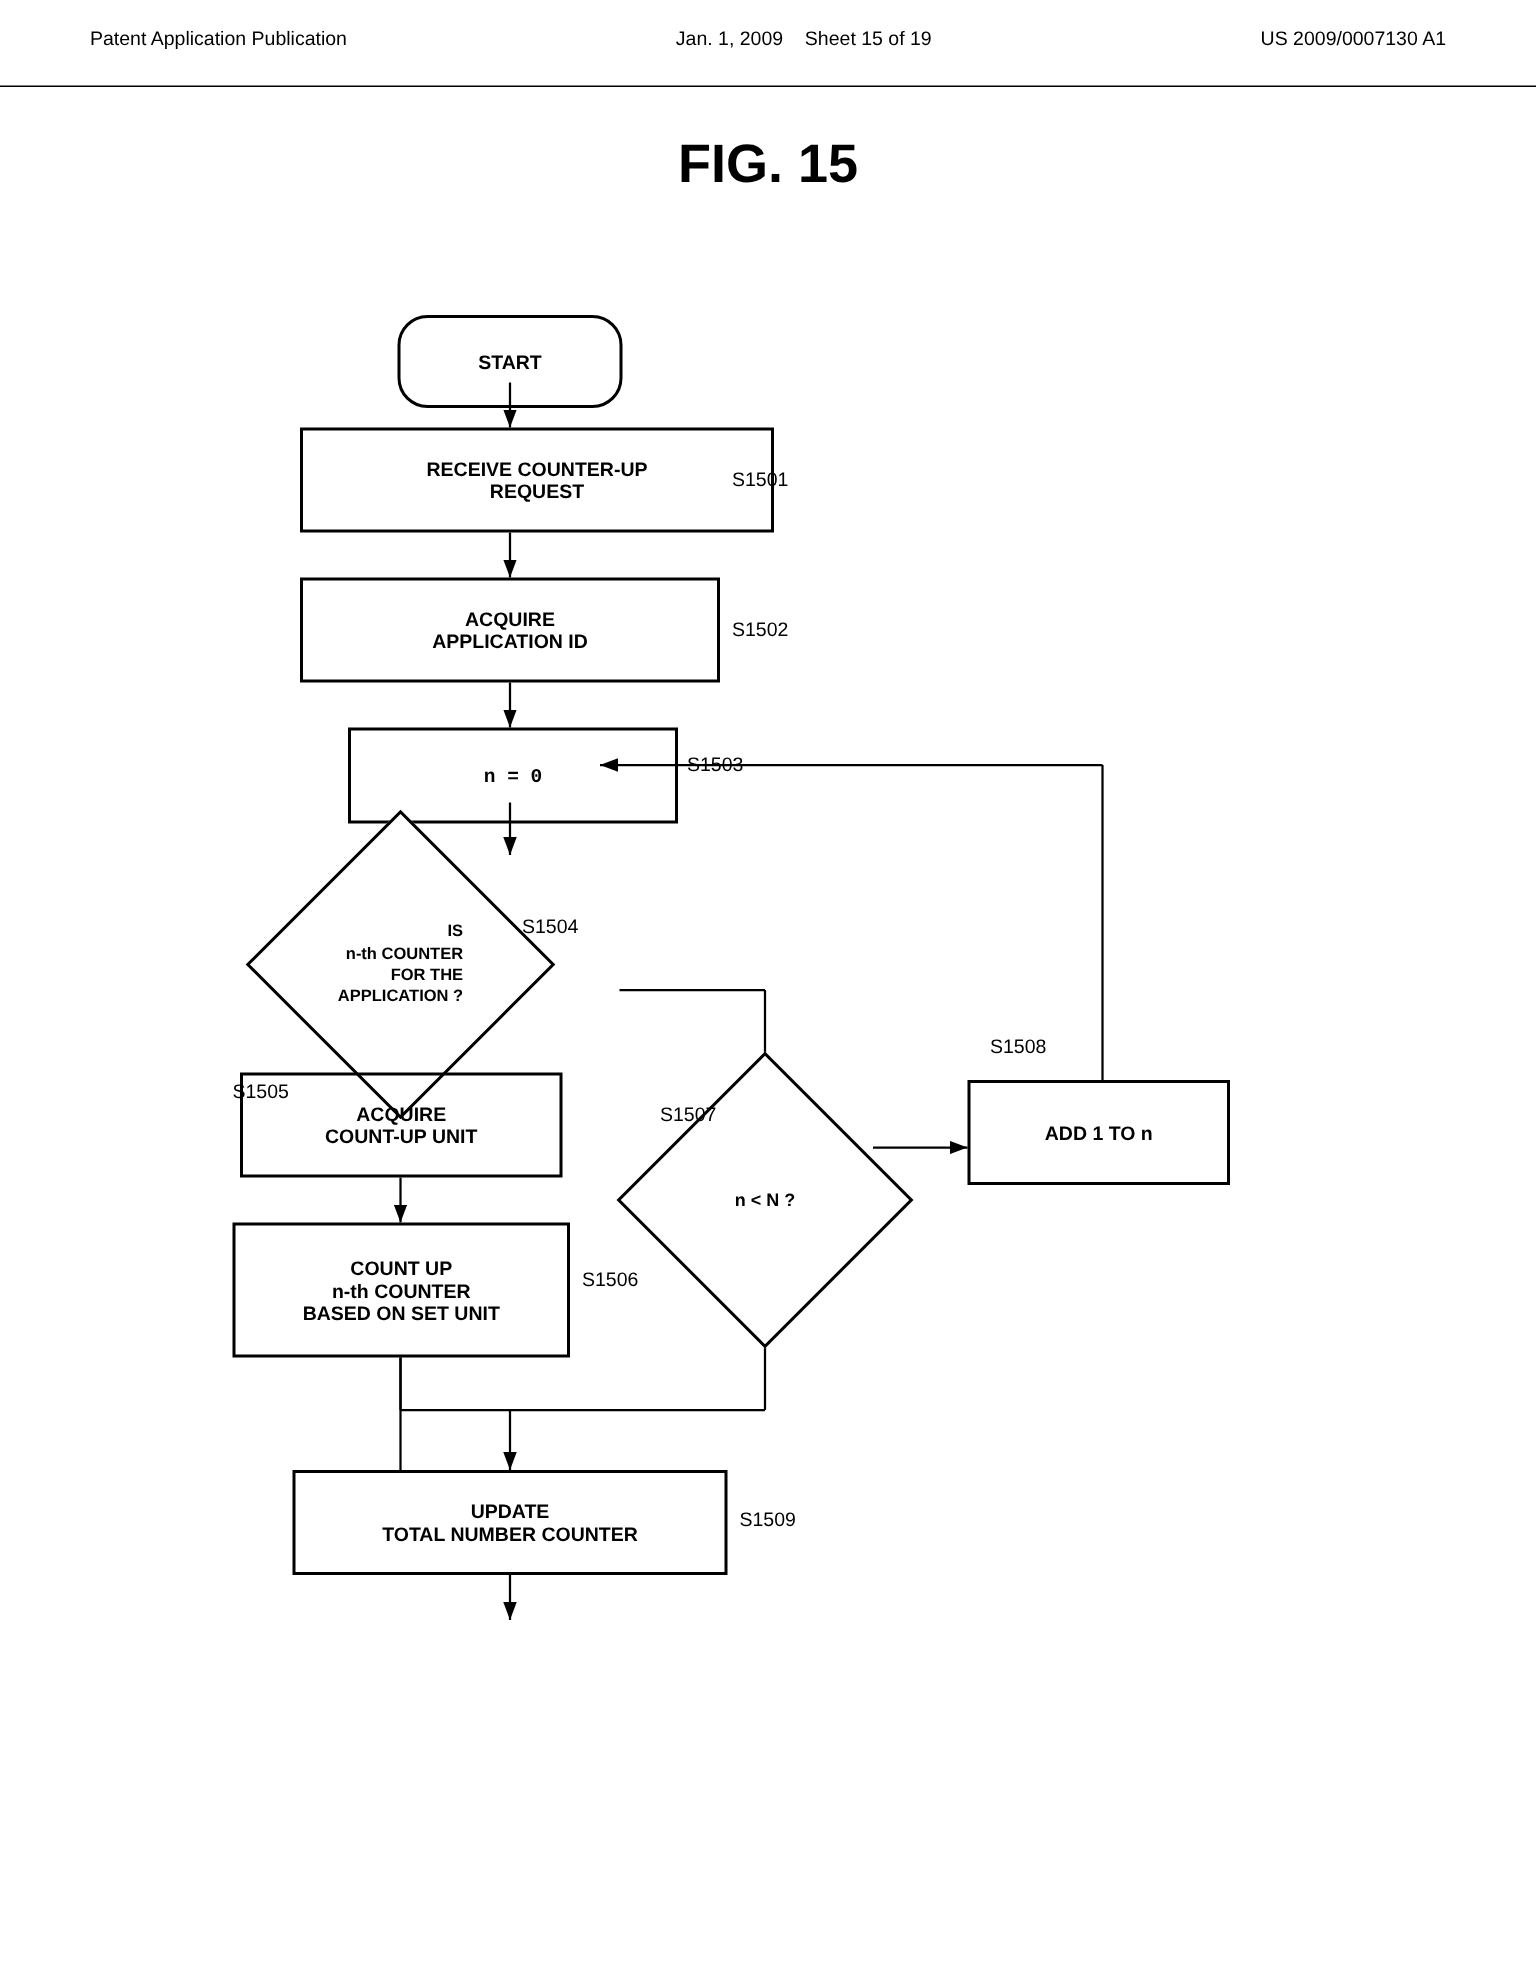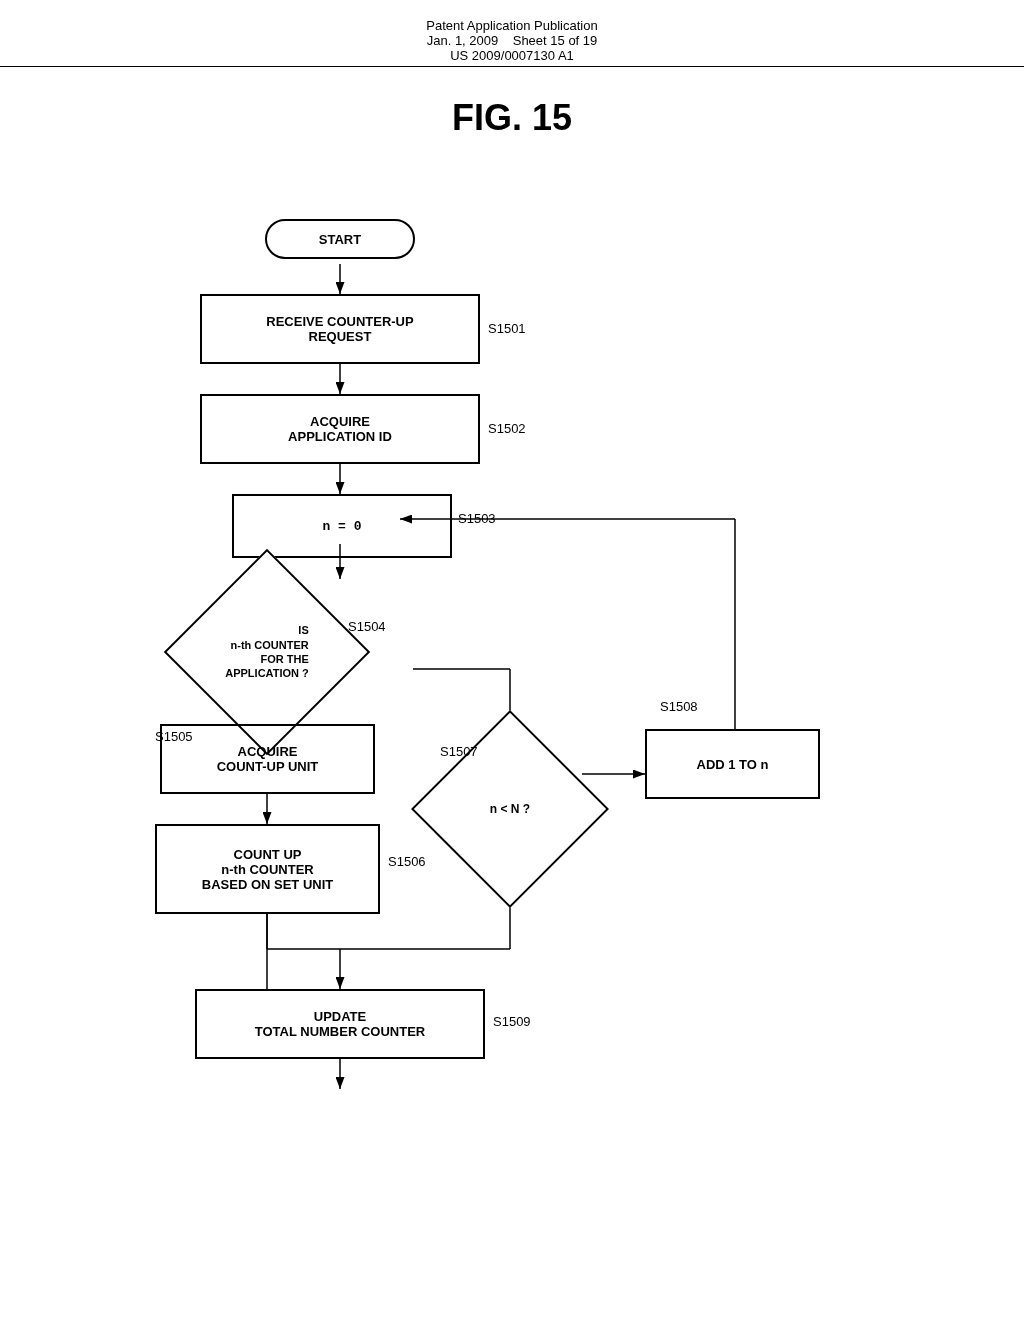--- a/index.html
+++ b/index.html
@@ -9,23 +9,22 @@
       background: #fff;
       font-family: 'Times New Roman', Times, serif;
       overflow: hidden;
       position: relative;
     }
 
     .header {
       display: flex;
       justify-content: space-between;
       align-items: center;
-      padding: 18px 60px 3px 60px;
+      padding: 18px 60px 24px 60px;
       border-bottom: 1px solid #000;
-      flex-direction: column;
     }
 
     .header-left, .header-center, .header-right {
       font-size: 13px;
       font-family: Arial, sans-serif;
     }
 
     .fig-title {
       text-align: center;
       font-size: 36px;
@@ -129,25 +128,25 @@
     <line x1="510" y1="790" x2="340" y2="790" stroke="#000" stroke-width="1.5"></line>
     <line x1="340" y1="790" x2="340" y2="830" stroke="#000" stroke-width="1.5" marker-end="url(#arrowhead)"></line>
 
     <line x1="267" y1="755" x2="267" y2="790" stroke="#000" stroke-width="1.5"></line>
     <line x1="267" y1="790" x2="340" y2="790" stroke="#000" stroke-width="1.5"></line>
 
     <line x1="340" y1="900" x2="340" y2="930" stroke="#000" stroke-width="1.5" marker-end="url(#arrowhead)"></line>
 
   </svg>
 
-  <div class="shape rounded-rect" style="left:265px; top:60px; width:150px; height:40px;">
+  <div class="shape rounded-rect" style="left:265px; top:60px; width:150px; height:62px;">
     <span>START</span>
   </div>
 
-  <div class="shape rectangle" style="left:200px; top:135px; width:280px; height:70px; white-space:pre-line;">
+  <div class="shape rectangle" style="left:200px; top:135px; width:316px; height:70px; white-space:pre-line;">
     <span>RECEIVE COUNTER-UP
 REQUEST</span>
   </div>
   <div class="label" style="left:488px; top:162px;">
     <span>S1501</span>
   </div>
 
   <div class="shape rectangle" style="left:200px; top:235px; width:280px; height:70px; white-space:pre-line;">
     <span>ACQUIRE
 APPLICATION ID</span>

